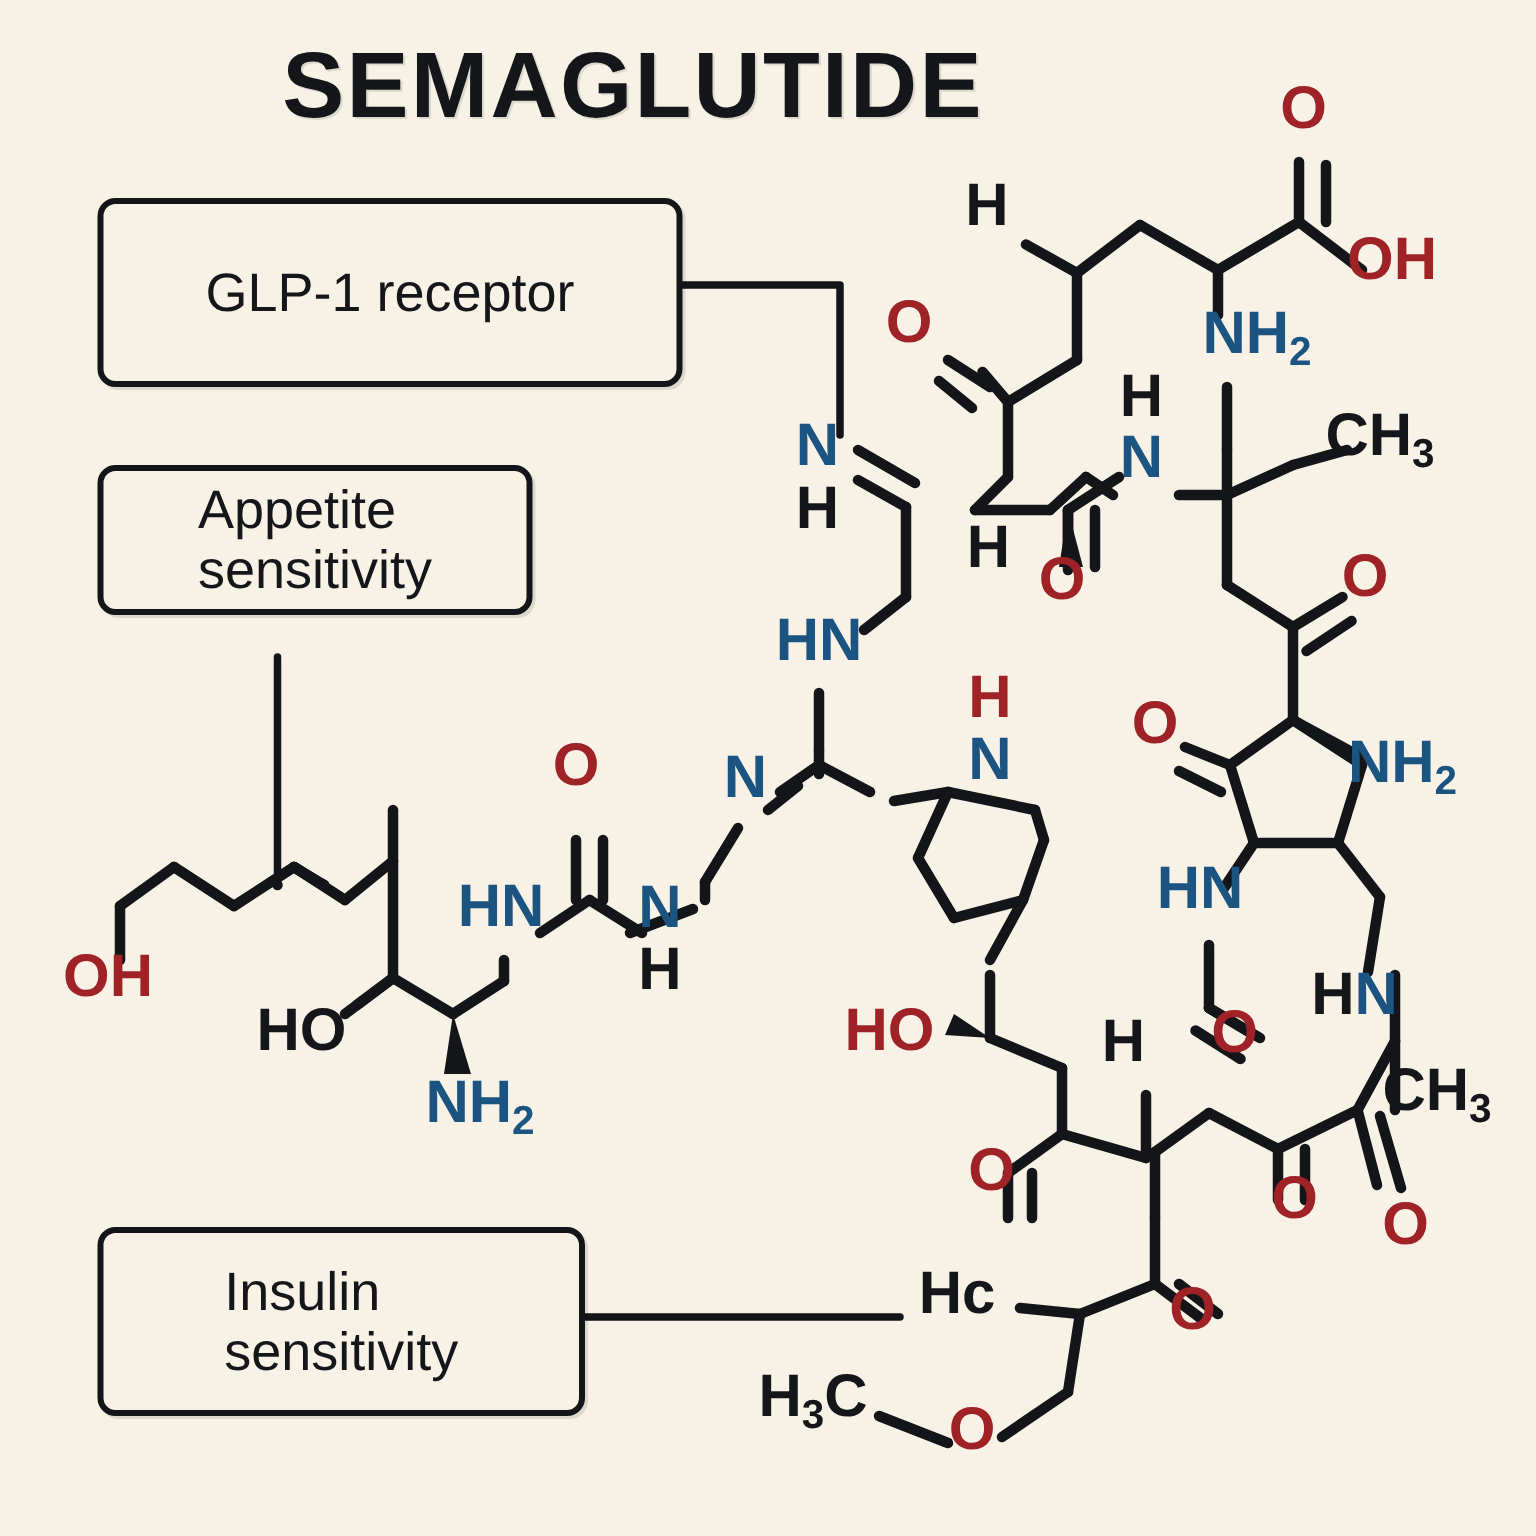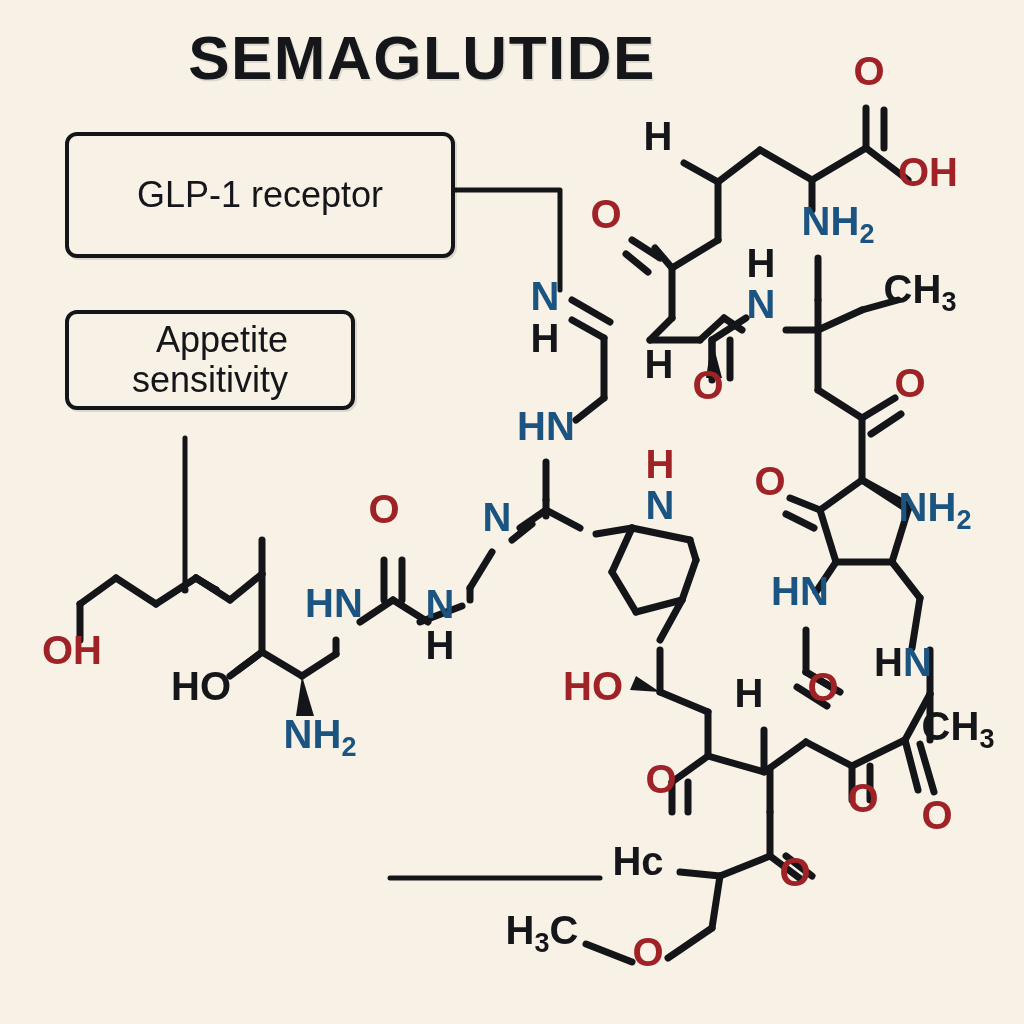--- a/index.html
+++ b/index.html
@@ -31,21 +31,21 @@
   .callout {
     position: absolute;
     box-sizing: border-box;
     border: 4px solid #141518;
     border-radius: 12px;
     background: #f7f1e6;
     color: #15161a;
     display: flex;
     align-items: center;
     justify-content: center;
-    text-align: right;
+    text-align: left;
     line-height: 1.12;
     font-size: 36px;
     padding: 4px 10px;
     box-shadow: 2px 2px 0 rgba(0,0,0,0.10);
   }
   #callout-glp1 { left: 65px;  top: 132px; width: 390px; height: 126px; }
   #callout-appetite { left: 65px; top: 310px; width: 290px; height: 100px; }
   #callout-insulin  { left: 65px; top: 818px; width: 325px; height: 126px; }
 
   svg { position: absolute; left: 0; top: 0; }
@@ -261,14 +261,20 @@
     </div>
   </div>
 
   <div class="callout" id="callout-appetite">
     <div>
       <div>Appetite</div>
       <div>sensitivity</div>
     </div>
   </div>
 
+  <div class="callout" id="callout-insulin">
+    <div>
+      <div>Insulin</div>
+      <div>sensitivity</div>
+    </div>
+  </div>
 
 </div>
 
 </body></html>

